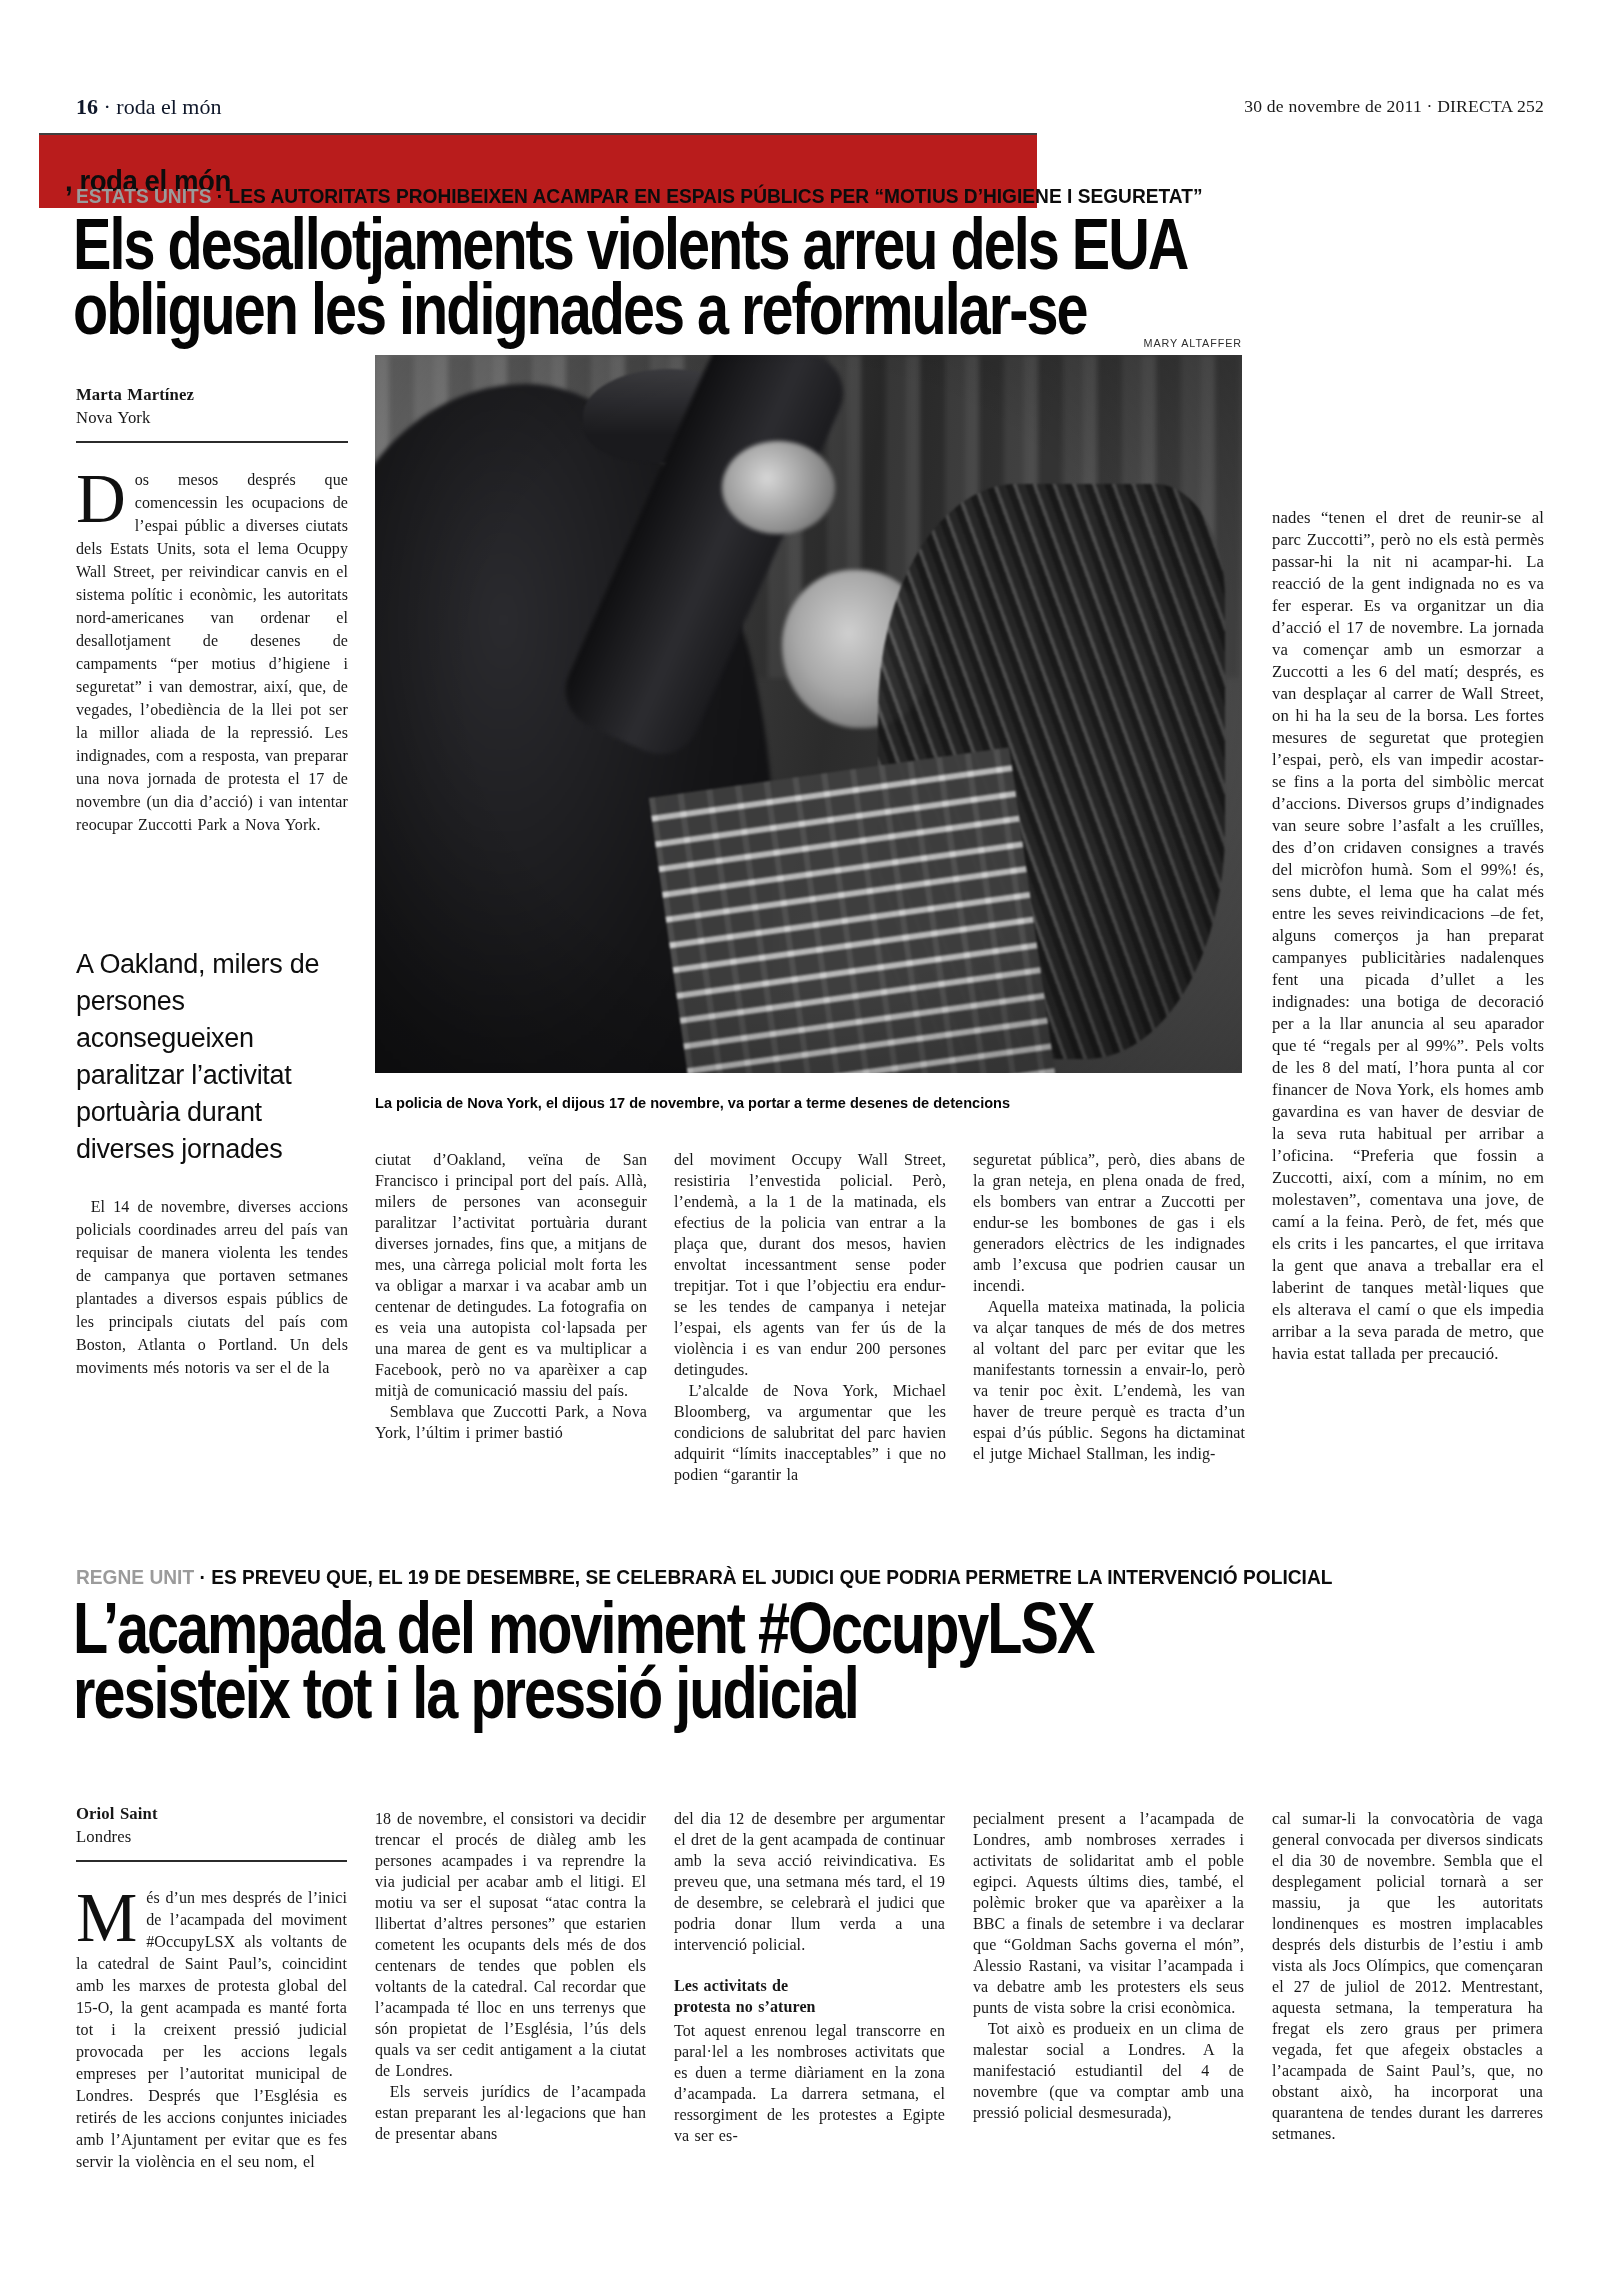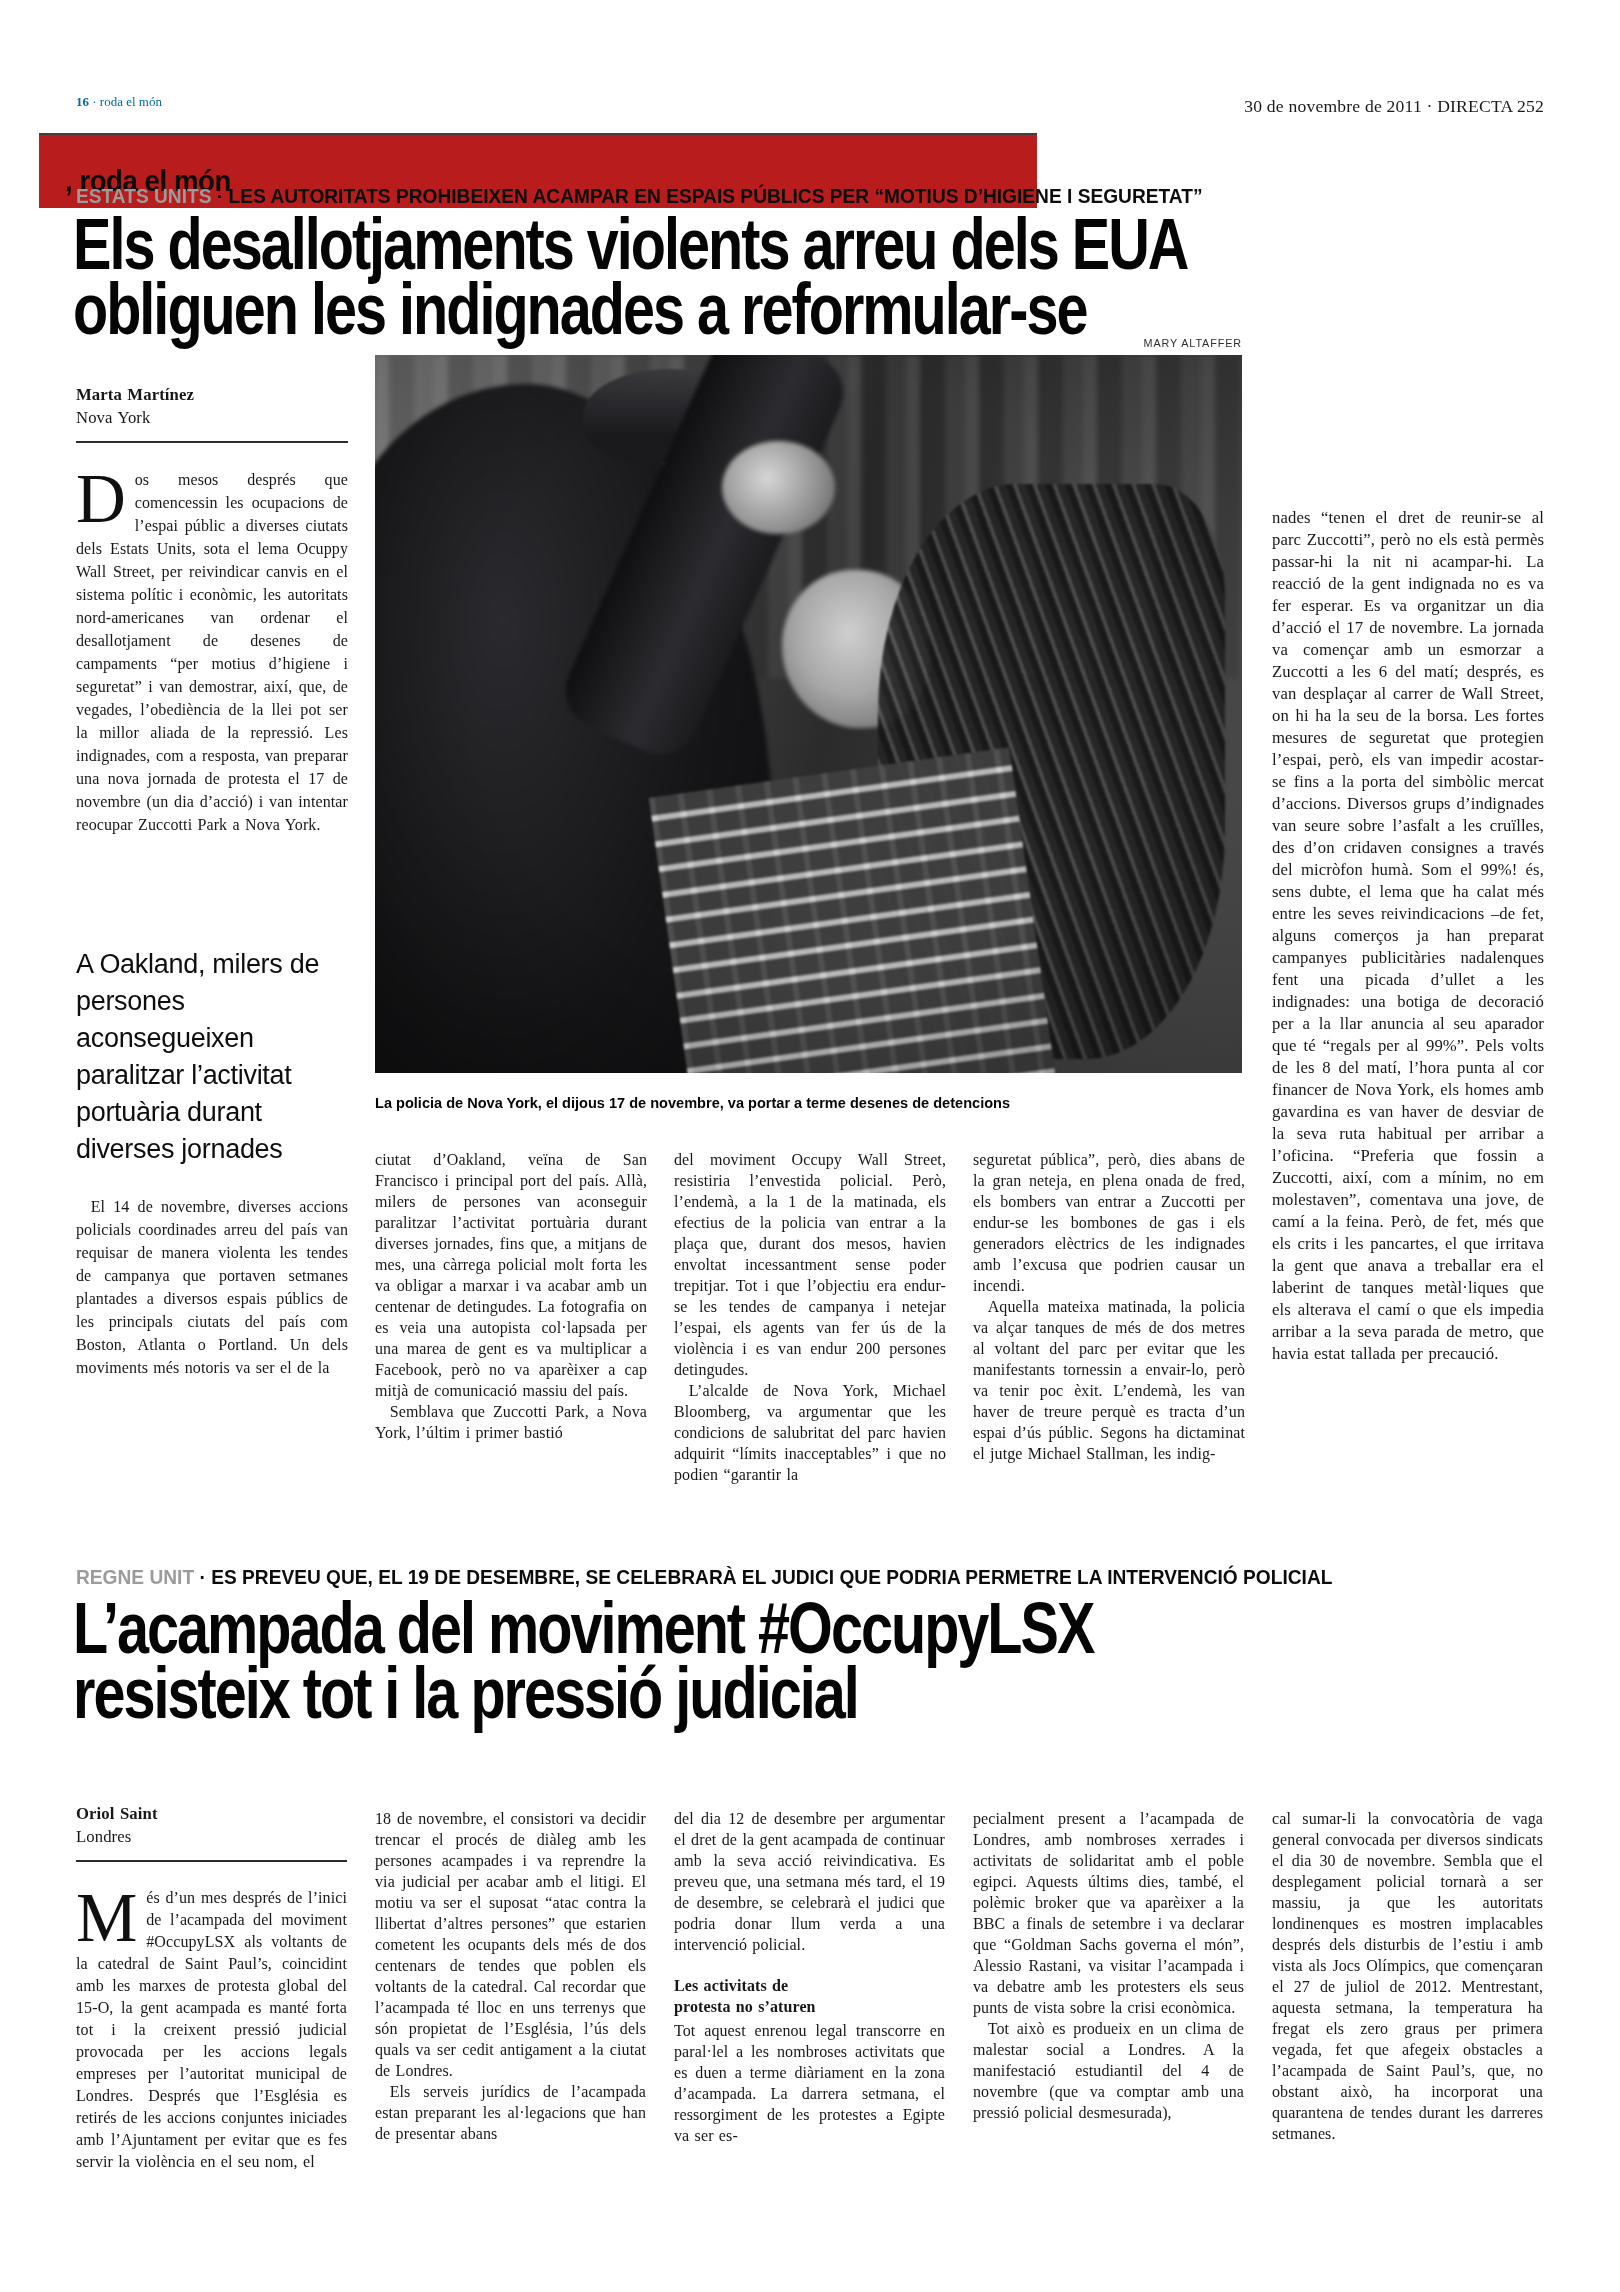--- a/index.html
+++ b/index.html
@@ -5,21 +5,21 @@
   * { margin:0; padding:0; box-sizing:border-box; }
   html,body { background:#fff; }
   body {
     width:1620px; height:2293px; position:relative;
     font-family:"Liberation Serif", serif; color:#141414;
     -webkit-font-smoothing:antialiased;
   }
   .page { position:absolute; inset:0; width:1620px; height:2293px; background:#fff; overflow:hidden; }
 
   
-  .folio-left { position:absolute; left:76px; top:94px; font-size:13px; color:#0369a1; }
+  .folio-left { position:absolute; left:76px; top:94px; font-size:22px; color:#0f172a; }
   .folio-left b { font-weight:bold; }
   .folio-right { position:absolute; right:76px; top:96px; font-size:17.6px; color:#1a1a1a; letter-spacing:0.2px; }
   .band { position:absolute; left:39px; top:133px; width:998px; height:75px;
           background:#b91c1c; border-top:2.9px solid #3f3f3f; }
   .band-label { position:absolute; left:25.5px; bottom:9.8px;
           font-family:"Liberation Sans", sans-serif; font-weight:bold; font-size:30px;
           letter-spacing:-0.5px; color:#0d0d0d; transform:scaleX(.92); transform-origin:left bottom; white-space:nowrap; }
 
   
   .kicker { position:absolute; left:76px; white-space:nowrap;

